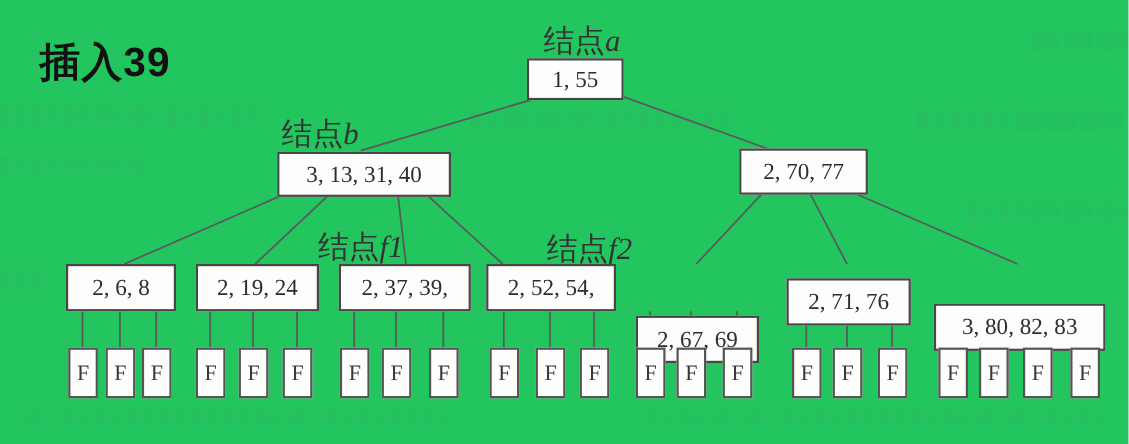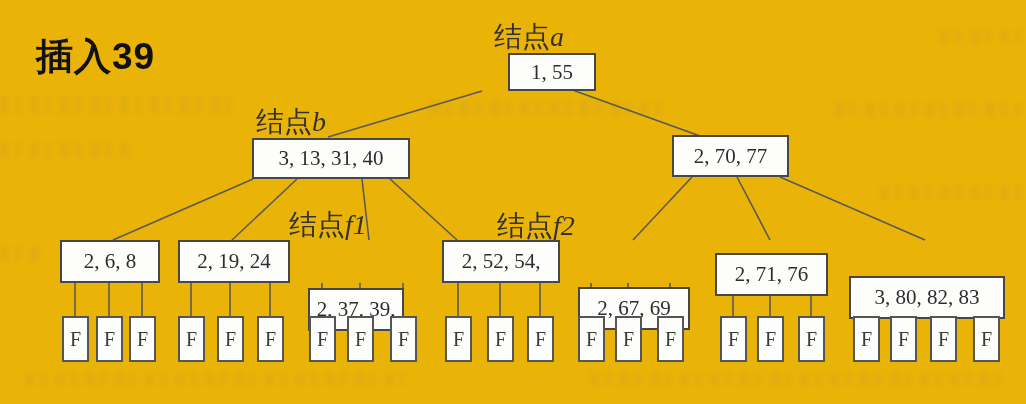--- a/index.html
+++ b/index.html
@@ -1,19 +1,19 @@
 <!DOCTYPE html>
 <html><head>
 <meta charset="utf-8">
 <style>
   html,body{margin:0;padding:0;background:#ffffff;}
   #canvas{
     position:relative;
     width:1026px;height:404px;
-    background:#eab308;
+    background:#22c55e;
     overflow:hidden;
     font-family:"Liberation Serif", serif;
     color:#2f2f2f;
   }
   
   .smudge{
     position:absolute;
     background:repeating-linear-gradient(90deg,
       rgba(110,110,115,0.45) 0 9px, rgba(110,110,115,0.05) 9px 15px,
       rgba(110,110,115,0.35) 15px 22px, rgba(110,110,115,0.02) 22px 30px);
@@ -117,28 +117,28 @@
   <div class="node-label" style="left:256px;top:103px;">
     <span>结点</span><span class="var">b</span>
   </div>
   <div class="node-label" style="left:289px;top:206px;">
     <span>结点</span><span class="var">f1</span>
   </div>
   <div class="node-label" style="left:497px;top:207px;">
     <span>结点</span><span class="var">f2</span>
   </div>
 
-  <div class="node-box" style="left:479px;top:53px;width:88px;height:38px;margin-left:29px;">1, 55</div>
+  <div class="node-box" style="left:479px;top:53px;width:88px;height:38px;">1, 55</div>
 
   <div class="node-box b" style="left:252px;top:138px;width:158px;height:41px;">3, 13, 31, 40</div>
   <div class="node-box" style="left:672px;top:135px;width:117px;height:42px;">2, 70, 77</div>
 
   <div class="node-box" style="left:60px;top:240px;width:100px;height:43px;">2, 6, 8</div>
   <div class="node-box" style="left:178px;top:240px;width:112px;height:43px;">2, 19, 24</div>
-  <div class="node-box" style="left:308px;top:240px;width:96px;height:43px;margin-top:48px;">2, 37, 39,</div>
+  <div class="node-box" style="left:308px;top:240px;width:120px;height:43px;">2, 37, 39,</div>
   <div class="node-box" style="left:442px;top:240px;width:118px;height:43px;">2, 52, 54,</div>
   <div class="node-box" style="left:578px;top:240px;width:112px;height:43px;margin-top:47px;">2, 67, 69</div>
   <div class="node-box" style="left:715px;top:240px;width:113px;height:43px;margin-top:13px;">2, 71, 76</div>
   <div class="node-box" style="left:849px;top:240px;width:156px;height:43px;margin-top:36px;">3, 80, 82, 83</div>
 
   <div class="fbox" style="left:62px;">F</div>
   <div class="fbox" style="left:96px;">F</div>
   <div class="fbox" style="left:129px;">F</div>
 
   <div class="fbox" style="left:178px;">F</div>

